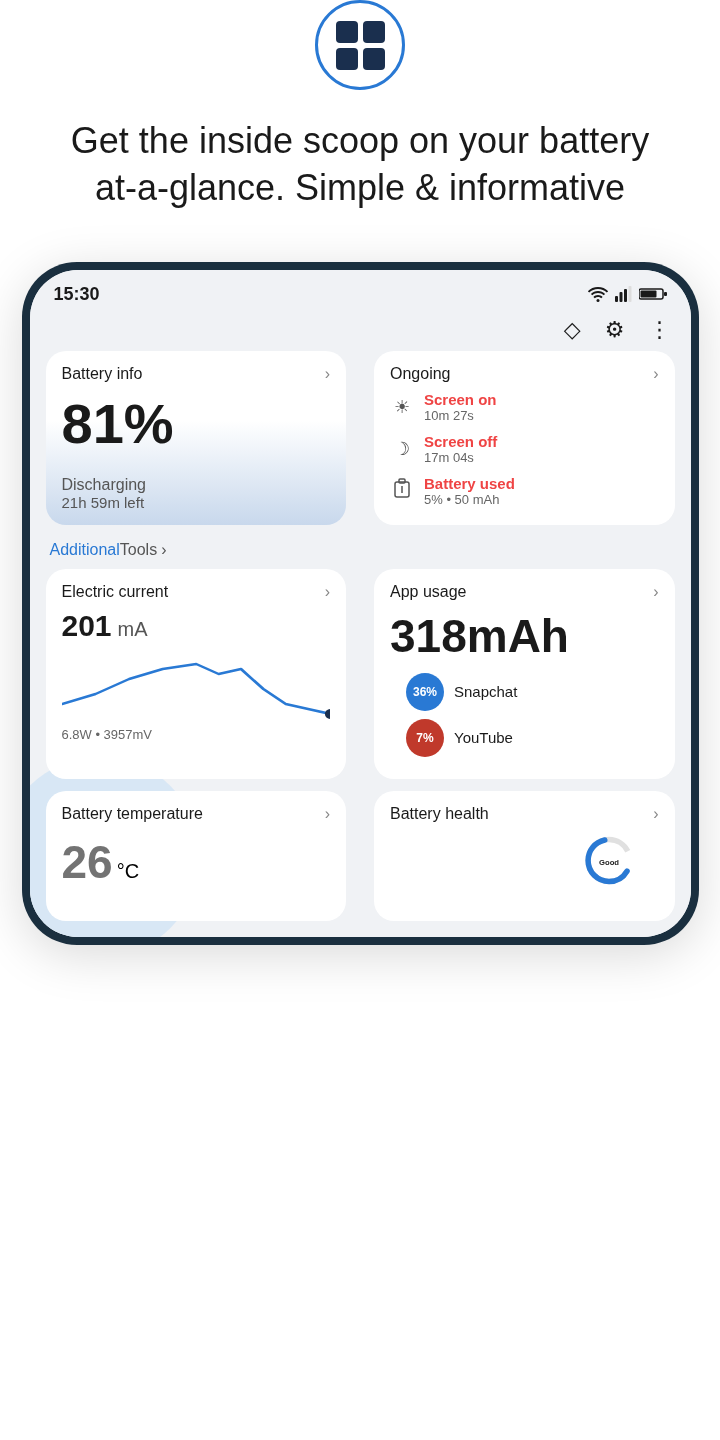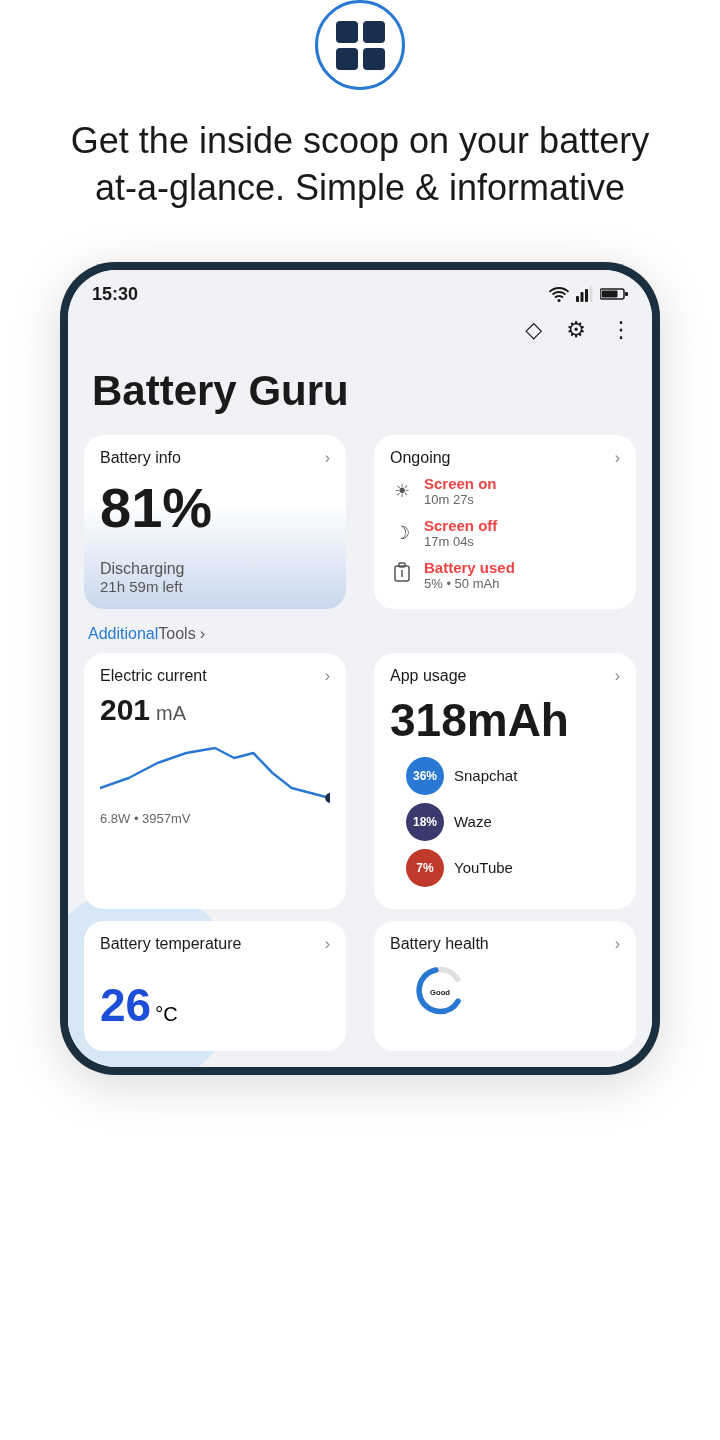--- a/index.html
+++ b/index.html
@@ -53,21 +53,21 @@
       font-size: 36px;
       line-height: 1.3;
       color: #1a1a1a;
       text-align: center;
       padding: 0 60px;
       font-weight: 400;
     }
 
     
     .phone-container {
-      width: 600px;
+      width: 677px;
       background: #1a2f3f;
       border-radius: 55px;
       padding: 8px;
       margin-top: 20px;
       position: relative;
       box-shadow: 0 10px 50px rgba(0,0,0,0.15);
     }
 
     .phone-screen {
       background: #f0f2f5;
@@ -312,33 +312,33 @@
 
     .app-name {
       font-size: 15px;
       color: #1a1a1a;
     }
 
     
     .battery-temp-value {
       font-size: 46px;
       font-weight: 700;
-      color: #1d4ed8;
-      margin-top: 17px;
+      color: #737373;
+      margin-top: 4px;
     }
 
     .battery-temp-unit {
       font-size: 20px;
       font-weight: 400;
     }
 
     
     .health-donut {
       display: flex;
-      justify-content: flex-start;
+      justify-content: flex-end;
       align-items: center;
       margin-top: 8px;
     }
 
     
     .chart-svg {
       width: 100%;
       height: 70px;
     }
   </style>
@@ -386,23 +386,20 @@
         </svg>
       </div>
     </div>
 
     <div class="app-header">
       <span class="header-icon">◇</span>
       <span class="header-icon">⚙</span>
       <span class="header-icon">⋮</span>
     </div>
 
-    <div class="app-title-bar">
-      <h1 class="app-title">Battery Guru</h1>
-    </div>
 
     <div class="cards-container">
       <div class="blob-decoration"></div>
 
       <div class="cards-row">
 
         <div class="battery-info-card">
           <div class="card-header">
             <span class="card-title">Battery info</span>
             <span class="card-arrow">›</span>
@@ -488,26 +485,20 @@
           <div class="app-usage-value">318mAh</div>
 
           <div style="margin-top: 10px; margin-left: 16px;">
             <div class="app-item">
               <div class="app-badge badge-blue">
                 <span>36%</span>
               </div>
               <span class="app-name">Snapchat</span>
             </div>
             <div class="app-item">
-              <div class="app-badge badge-navy">
-                <span>18%</span>
-              </div>
-              <span class="app-name">Waze</span>
-            </div>
-            <div class="app-item">
               <div class="app-badge badge-red">
                 <span>7%</span>
               </div>
               <span class="app-name">YouTube</span>
             </div>
           </div>
         </div>
       </div>
 
       <div class="cards-row" style="margin-bottom:0;">

